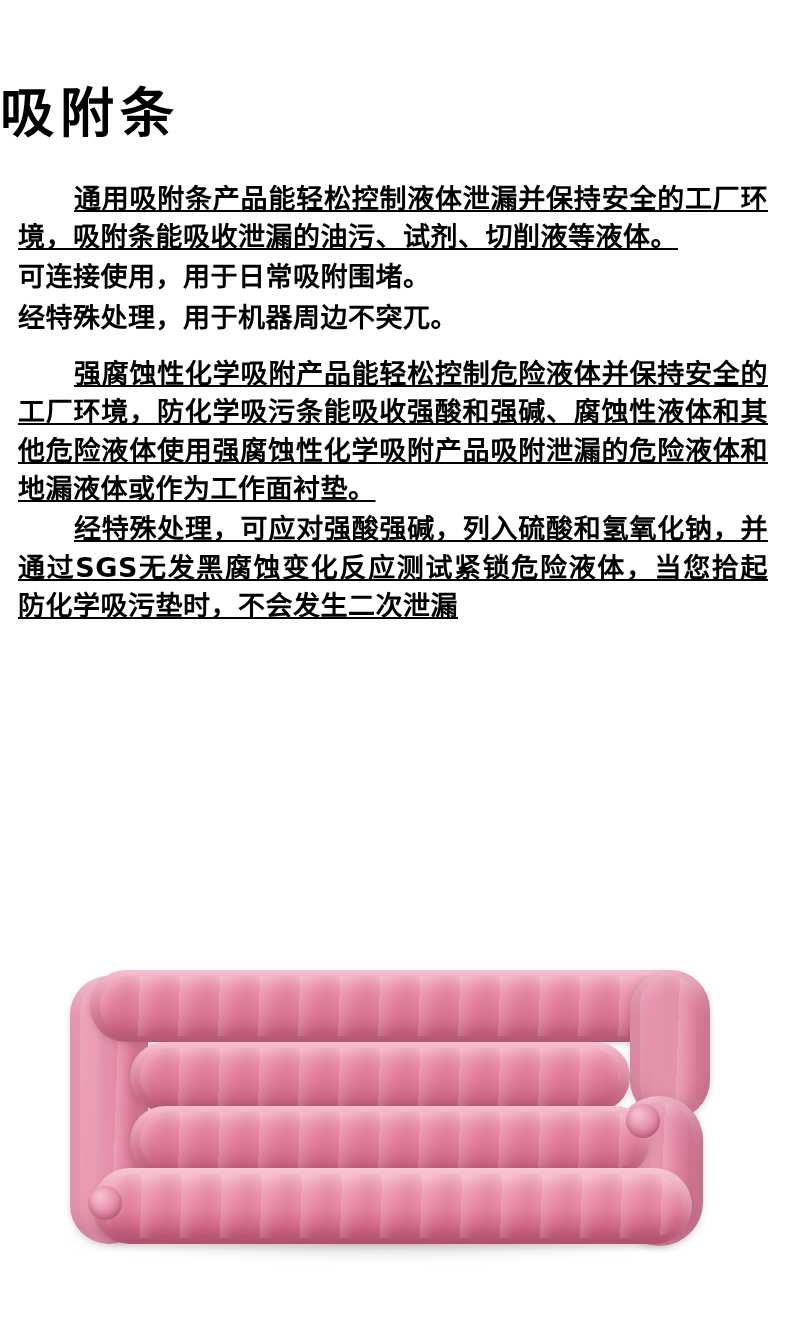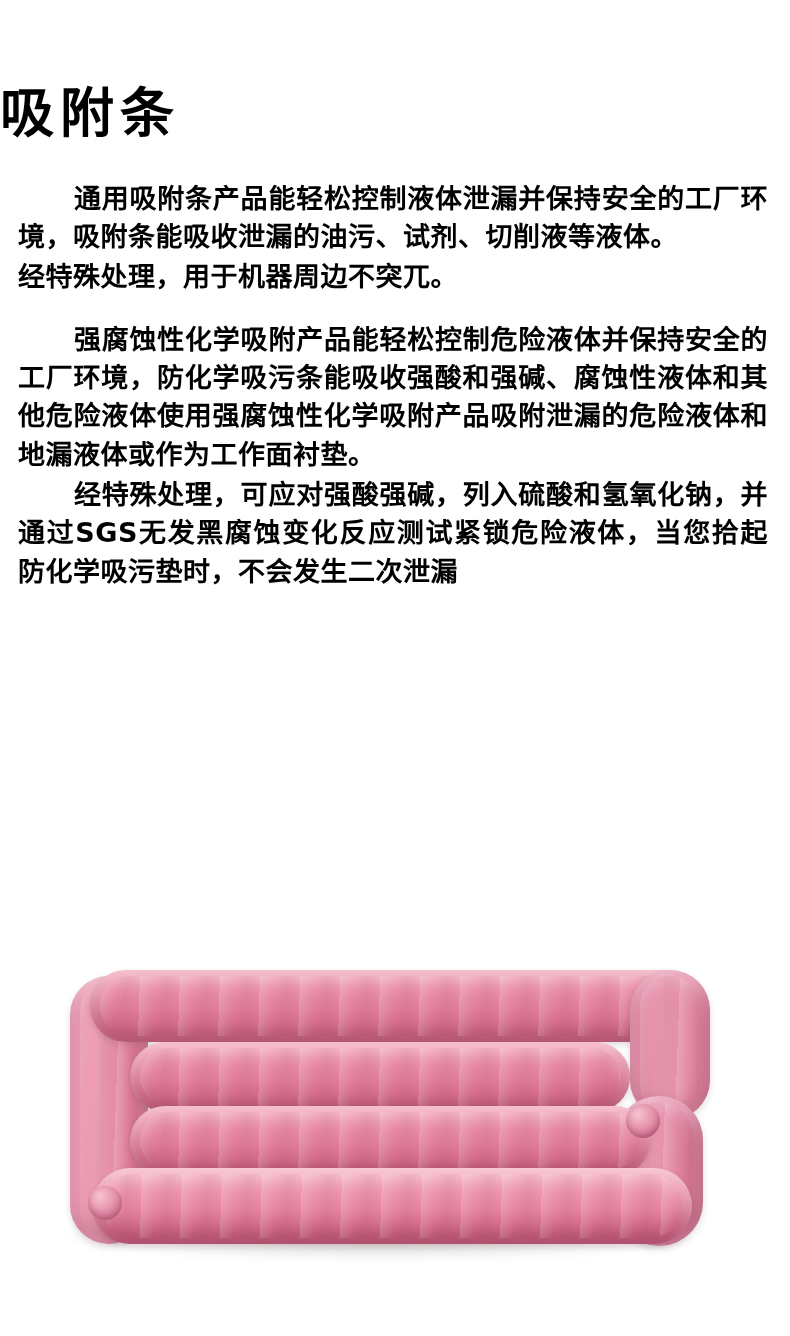--- a/index.html
+++ b/index.html
@@ -58,23 +58,24 @@
     font-size: 27px;
     font-weight: 700;
     line-height: 1.42;
     color: #000000;
     letter-spacing: 0.5px;
     text-align: justify;
     margin: 0 0 2px 0;
   }
   .para.indent {
     text-indent: 56px;
+    text-decoration: underline;
   }
   .para.gap {
-    margin-top: 24px;
+    margin-top: 18px;
   }
   .para.tight {
     margin-top: 0;
   }
 
   
   .photo-area {
     position: absolute;
     left: 0;
     top: 890px;
@@ -171,20 +172,21 @@
 </head>
 <body>
 
 <div class="page">
 
   <h1 class="title">吸附条</h1>
 
 
   <div class="copy">
     <p class="para indent">通用吸附条产品能轻松控制液体泄漏并保持安全的工厂环境，吸附条能吸收泄漏的油污、试剂、切削液等液体。</p>
+    <p class="para tight">可连接使用，用于日常吸附围堵。</p>
     <p class="para tight">经特殊处理，用于机器周边不突兀。</p>
     <p class="para indent gap">强腐蚀性化学吸附产品能轻松控制危险液体并保持安全的工厂环境，防化学吸污条能吸收强酸和强碱、腐蚀性液体和其他危险液体使用强腐蚀性化学吸附产品吸附泄漏的危险液体和地漏液体或作为工作面衬垫。</p>
     <p class="para indent">经特殊处理，可应对强酸强碱，列入硫酸和氢氧化钠，并通过SGS无发黑腐蚀变化反应测试紧锁危险液体，当您拾起防化学吸污垫时，不会发生二次泄漏</p>
   </div>
 
   <div class="photo-area">
     <div class="photo-stage">
       <div class="shadow"></div>
 
       <div class="tube t-bend-left"></div>

